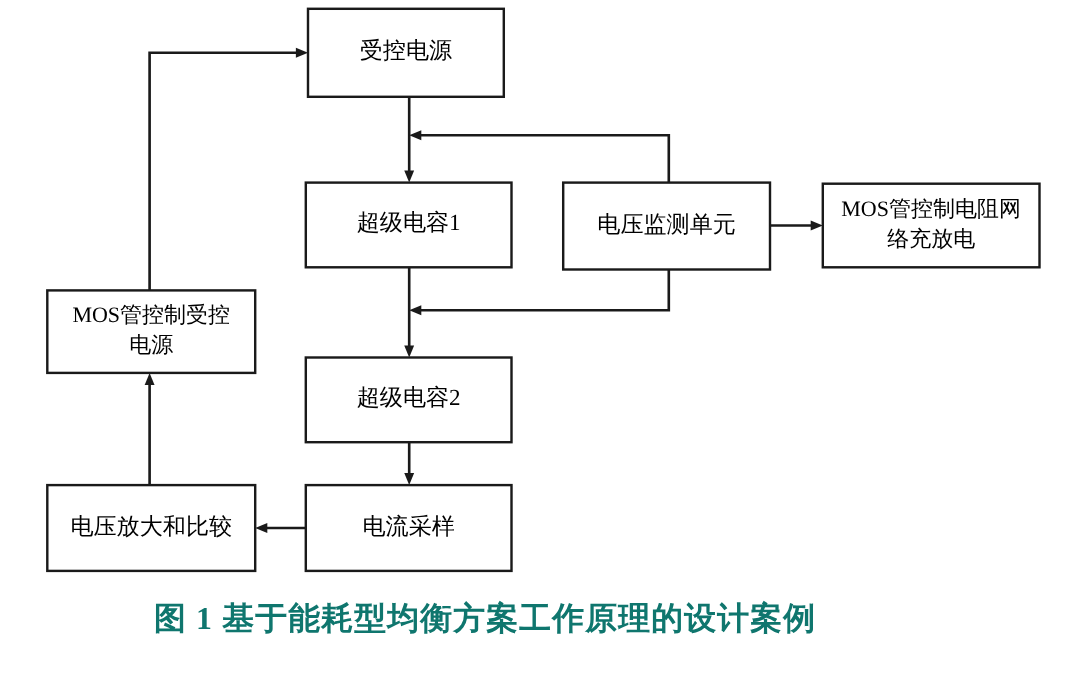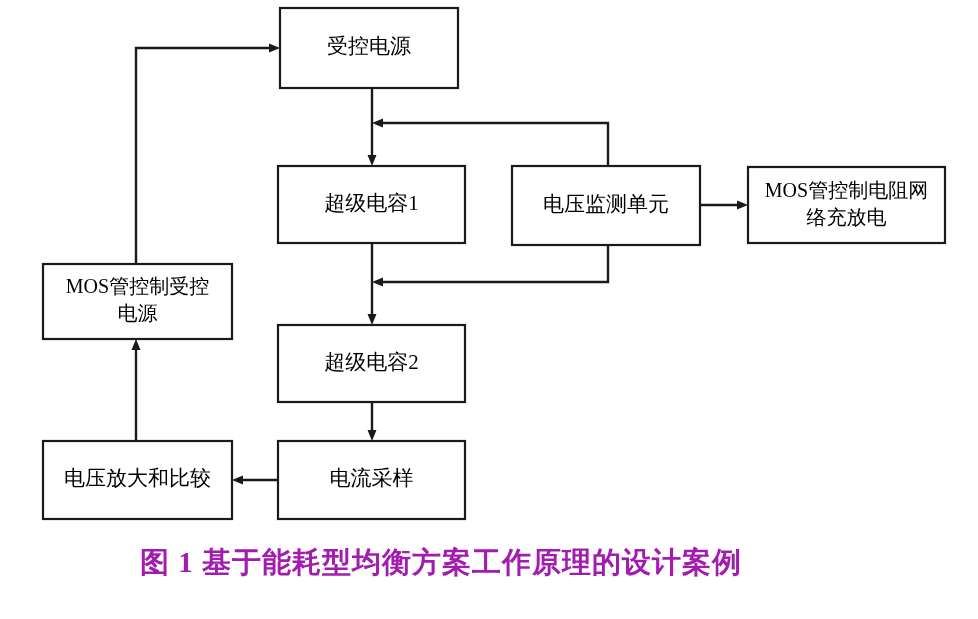--- a/index.html
+++ b/index.html
@@ -57,21 +57,21 @@
   }
   .caption-text {
     position: absolute;
     left: 0;
     width: 882px;
     text-align: center;
     font-family: "Liberation Serif", "DejaVu Serif", serif;
     font-weight: bold;
     font-size: 29px;
     letter-spacing: 1px;
-    color: #a21caf;
+    color: #0f766e;
   }
 </style>
 </head>
 <body>
 
 <div id="figure-root">
 
   <svg id="flow-svg" viewBox="0 0 978 619">
     <g id="edges-layer">
         <g>

